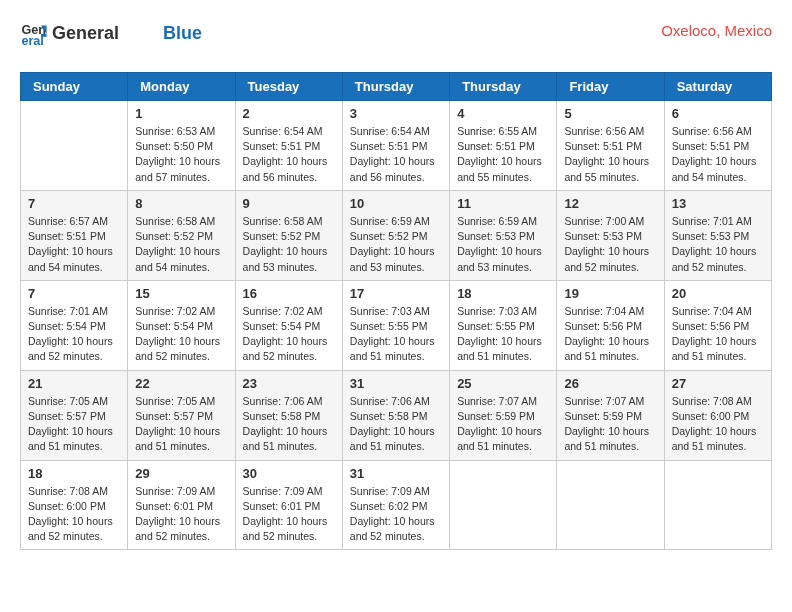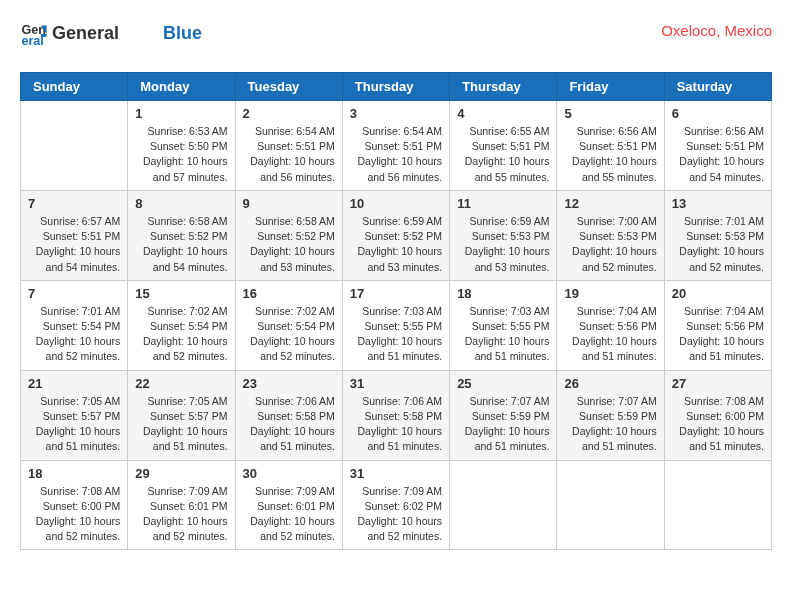--- a/index.html
+++ b/index.html
@@ -77,21 +77,20 @@
     .day-num {
       font-size: 13px;
       font-weight: bold;
       display: block;
       margin-bottom: 3px;
     }
     .day-info {
       font-size: 10.5px;
       line-height: 1.45;
       color: #333;
-      text-align: right;
     }
     .empty-cell {
       background: #f9f9f9;
     }
     .row-shaded td {
       background: #f5f5f5;
     }
     .row-white td {
       background: #fff;
     }

